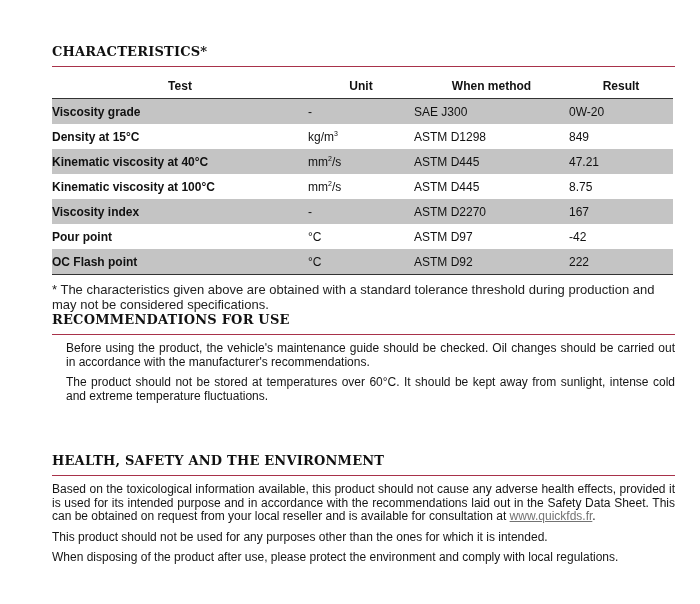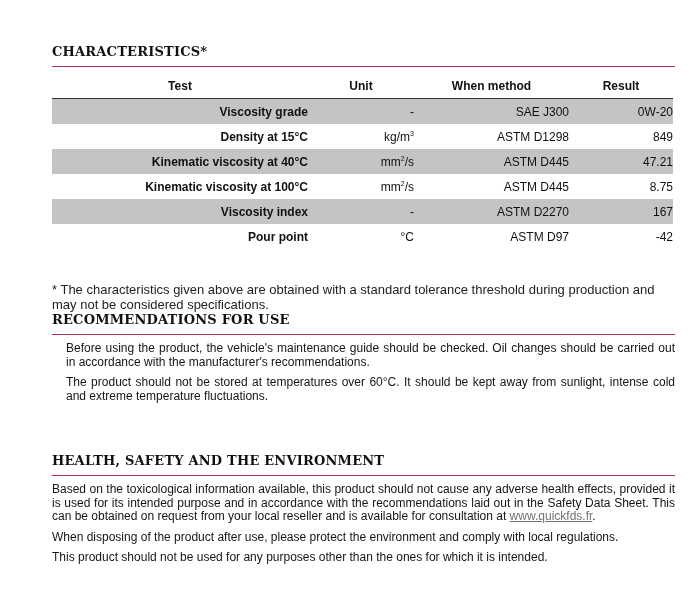--- a/index.html
+++ b/index.html
@@ -17,21 +17,21 @@
 
   table.spec {
     position: absolute; top: 74px; left: 0; width: 621px;
     border-collapse: collapse;
     font-family: "Liberation Sans", sans-serif; font-size: 12px;
   }
   table.spec th {
     font-weight: bold; height: 24px; text-align: center; padding: 0;
     border-bottom: 1.5px solid #333;
   }
-  table.spec td { height: 25px; text-align: right; padding: 0; }
+  table.spec td { height: 25px; text-align: left; padding: 0; }
   table.spec td.test { font-weight: bold; }
   table.spec tr.shaded td { background: #c4c4c4; }
   table.spec tr.last td { border-bottom: 1.5px solid #333; }
   col.c1 { width: 256px; } col.c2 { width: 106px; } col.c3 { width: 155px; } col.c4 { width: 104px; }
   sup { font-size: 7px; vertical-align: 5px; line-height: 0; }
 
   .footnote {
     position: absolute; top: 282px; left: 0;
     font-family: "Liberation Sans", sans-serif; font-size: 13px; color: #222;
   }
@@ -97,30 +97,36 @@
           <td><span>-</span><sup></sup><span></span></td>
           <td>ASTM D2270</td>
           <td>167</td>
         </tr>
         <tr>
           <td class="test">Pour point</td>
           <td><span>°C</span><sup></sup><span></span></td>
           <td>ASTM D97</td>
           <td>-42</td>
         </tr>
+        <tr class="shaded last">
+          <td class="test">OC Flash point</td>
+          <td><span>°C</span><sup></sup><span></span></td>
+          <td>ASTM D92</td>
+          <td>222</td>
+        </tr>
       </tbody>
   </table>
 
   <div class="footnote">* The characteristics given above are obtained with a standard tolerance threshold during production and may not be considered specifications.</div>
 
   <h2 id="h-rec" class="section-title">RECOMMENDATIONS FOR USE</h2>
   <div id="rec-body">
     <p class="body-text">Before using the product, the vehicle's maintenance guide should be checked. Oil changes should be carried out in accordance with the manufacturer's recommendations.</p>
     <p class="body-text">The product should not be stored at temperatures over 60°C. It should be kept away from sunlight, intense cold and extreme temperature fluctuations.</p>
   </div>
 
   <h2 id="h-hse" class="section-title">HEALTH, SAFETY AND THE ENVIRONMENT</h2>
   <div id="hse-body">
     <p class="body-text"><span>Based on the toxicological information available, this product should not cause any adverse health effects, provided it is used for its intended purpose and in accordance with the recommendations laid out in the Safety Data Sheet. This can be obtained on request from your local reseller and is available for consultation at </span><a class="link">www.quickfds.fr</a><span>.</span></p>
+    <p class="body-text">This product should not be used for any purposes other than the ones for which it is intended.</p>
     <p class="body-text">When disposing of the product after use, please protect the environment and comply with local regulations.</p>
-    <p class="body-text">This product should not be used for any purposes other than the ones for which it is intended.</p>
   </div>
 </div>
 
 </body></html>

